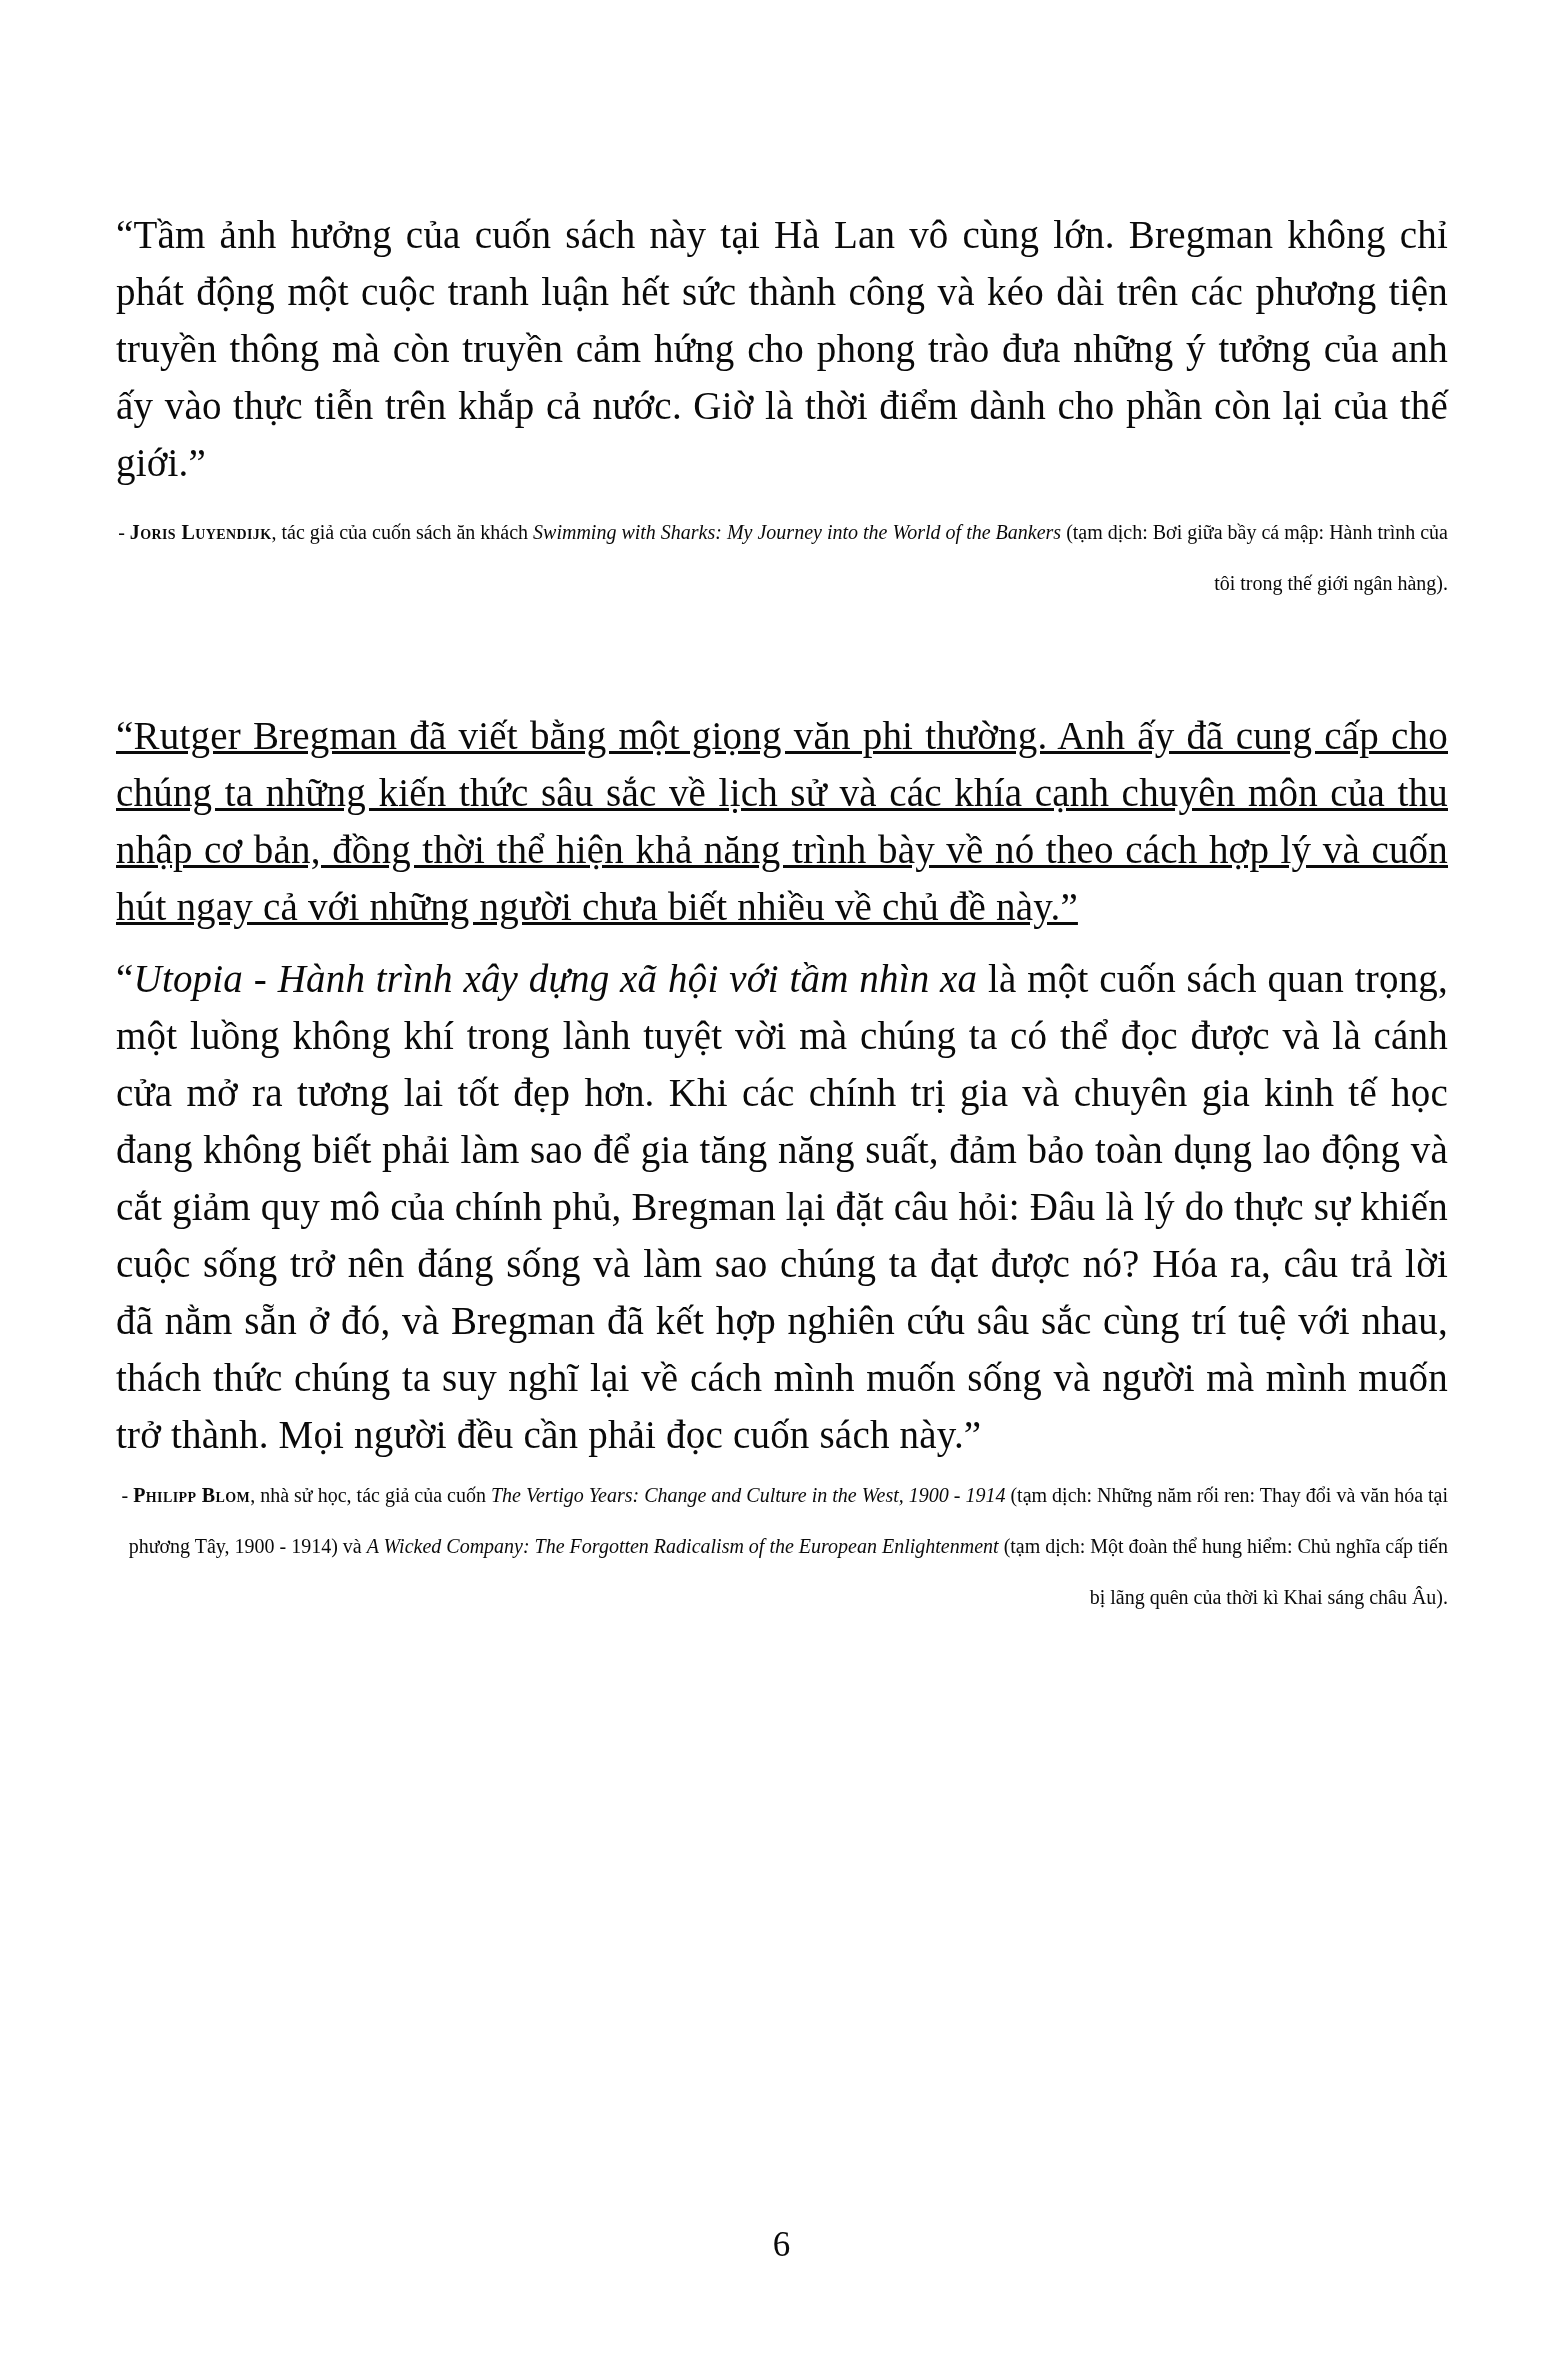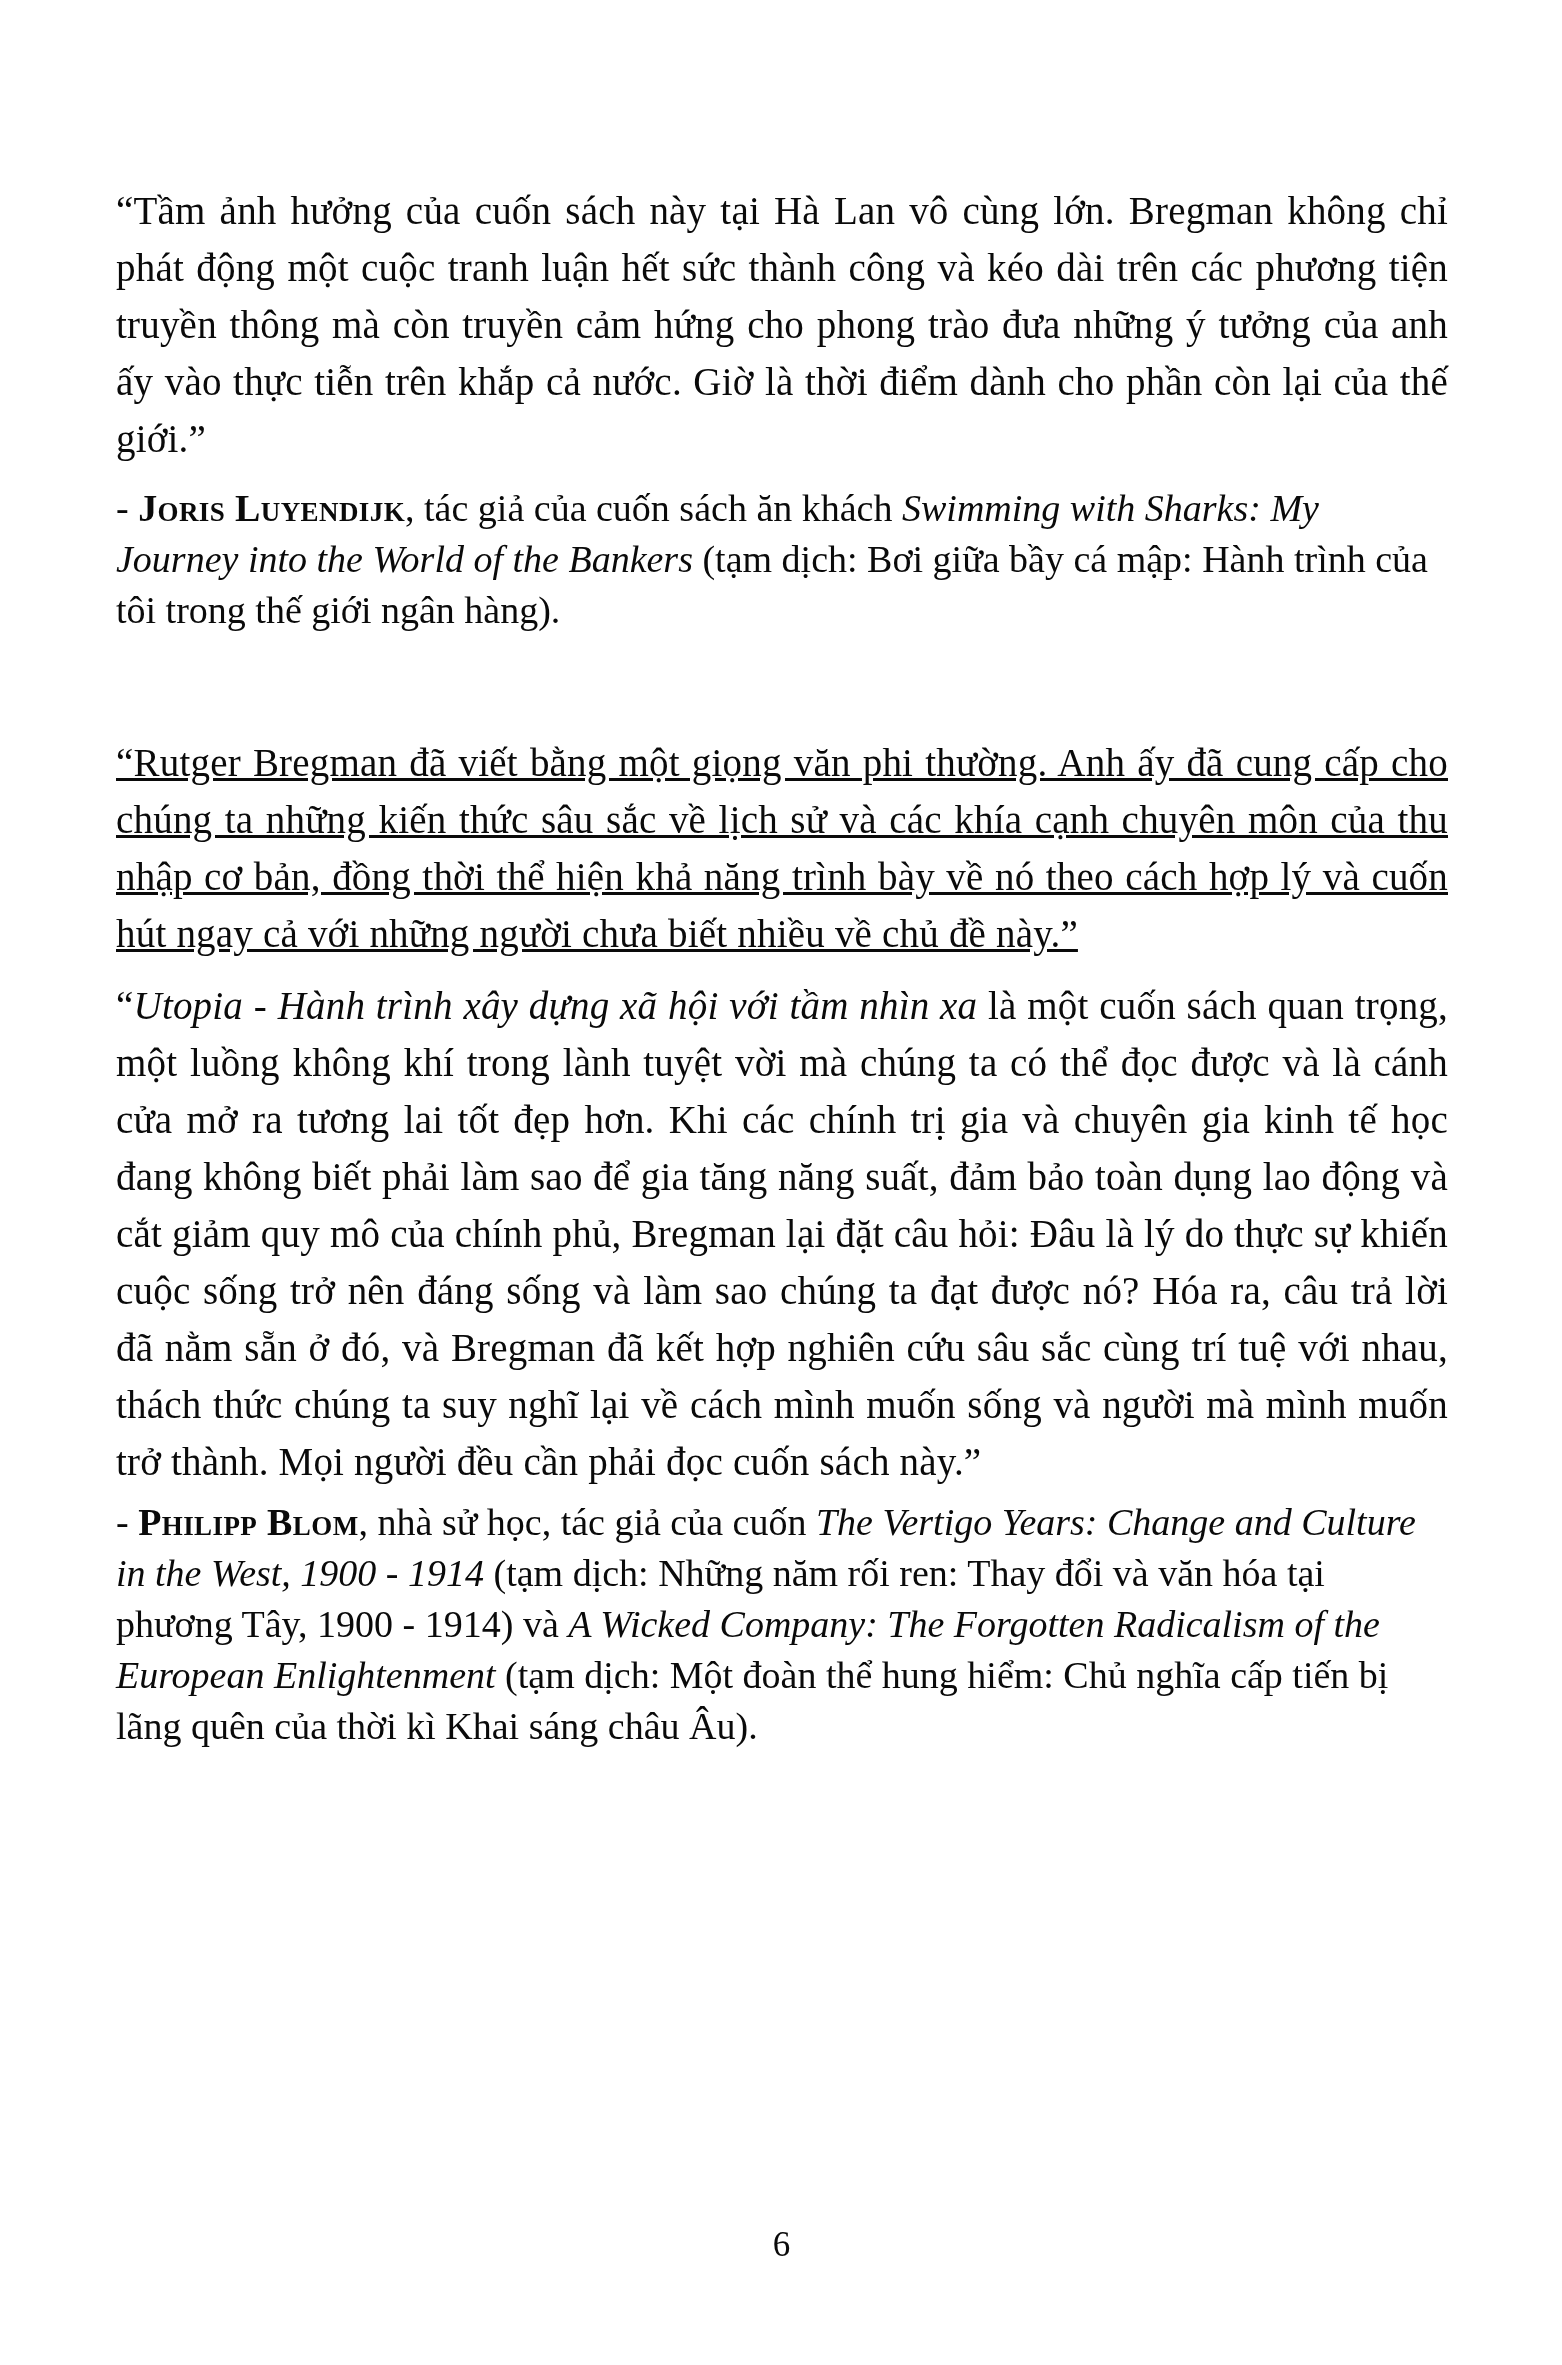--- a/index.html
+++ b/index.html
@@ -12,35 +12,35 @@
     width: 1563px;
     height: 2366px;
     background: #ffffff;
     color: #0a0a0a;
     font-family: "Liberation Serif", "DejaVu Serif", serif;
     overflow: hidden;
   }
   .content {
     position: absolute;
     left: 116px;
-    top: 182px;
+    top: 206px;
     width: 1332px;
   }
   p { margin: 0; }
   .quote {
     font-size: 39px;
     line-height: 57px;
     text-align: justify;
     text-justify: inter-word;
     letter-spacing: 0.2px;
   }
   .attribution {
-    font-size: 38px;
+    font-size: 20px;
     line-height: 51px;
-    text-align: left;
+    text-align: right;
   }
   .q1 { margin-bottom: 15.7px; }
   .a1 { margin-bottom: 98px; }
   .q2 { margin-bottom: 15.7px; text-decoration: underline; }
   .a2 { margin-bottom: 80px; }
   .q3 { margin-bottom: 7px; }
   .normal { font-style: normal; font-weight: normal; }
   .italic { font-style: italic; }
   .bold { font-weight: bold; }
   .sc {

